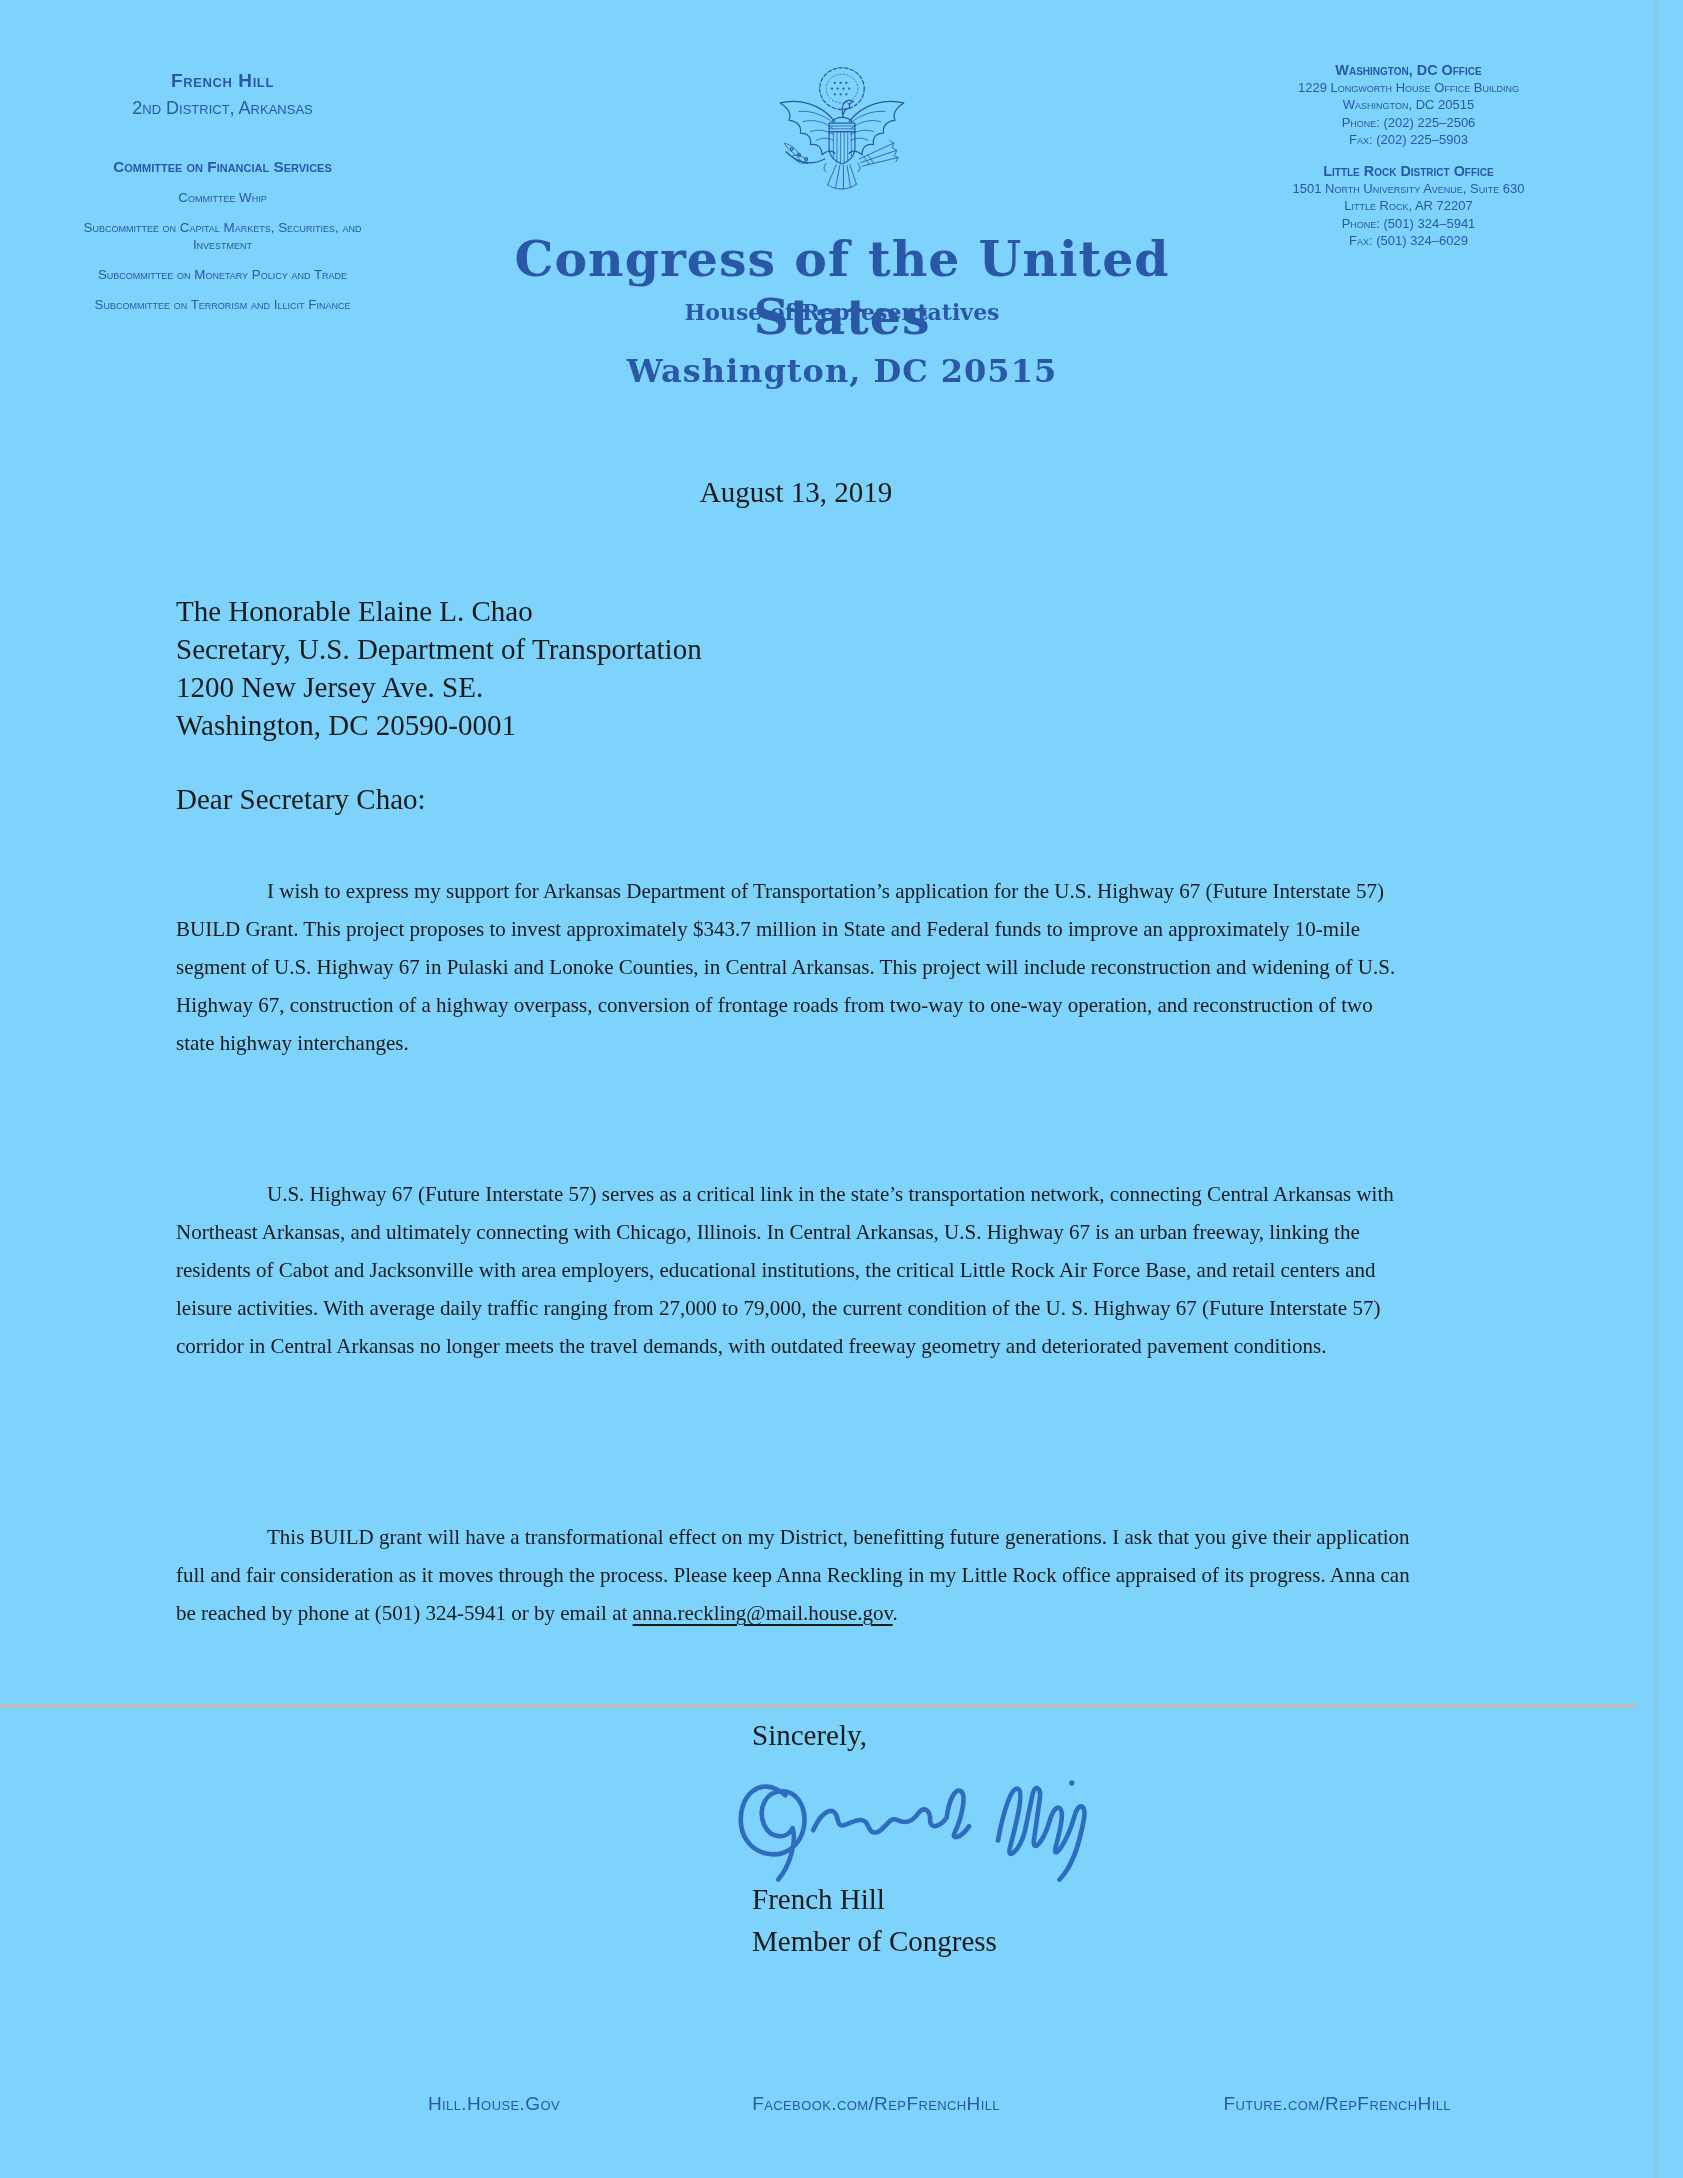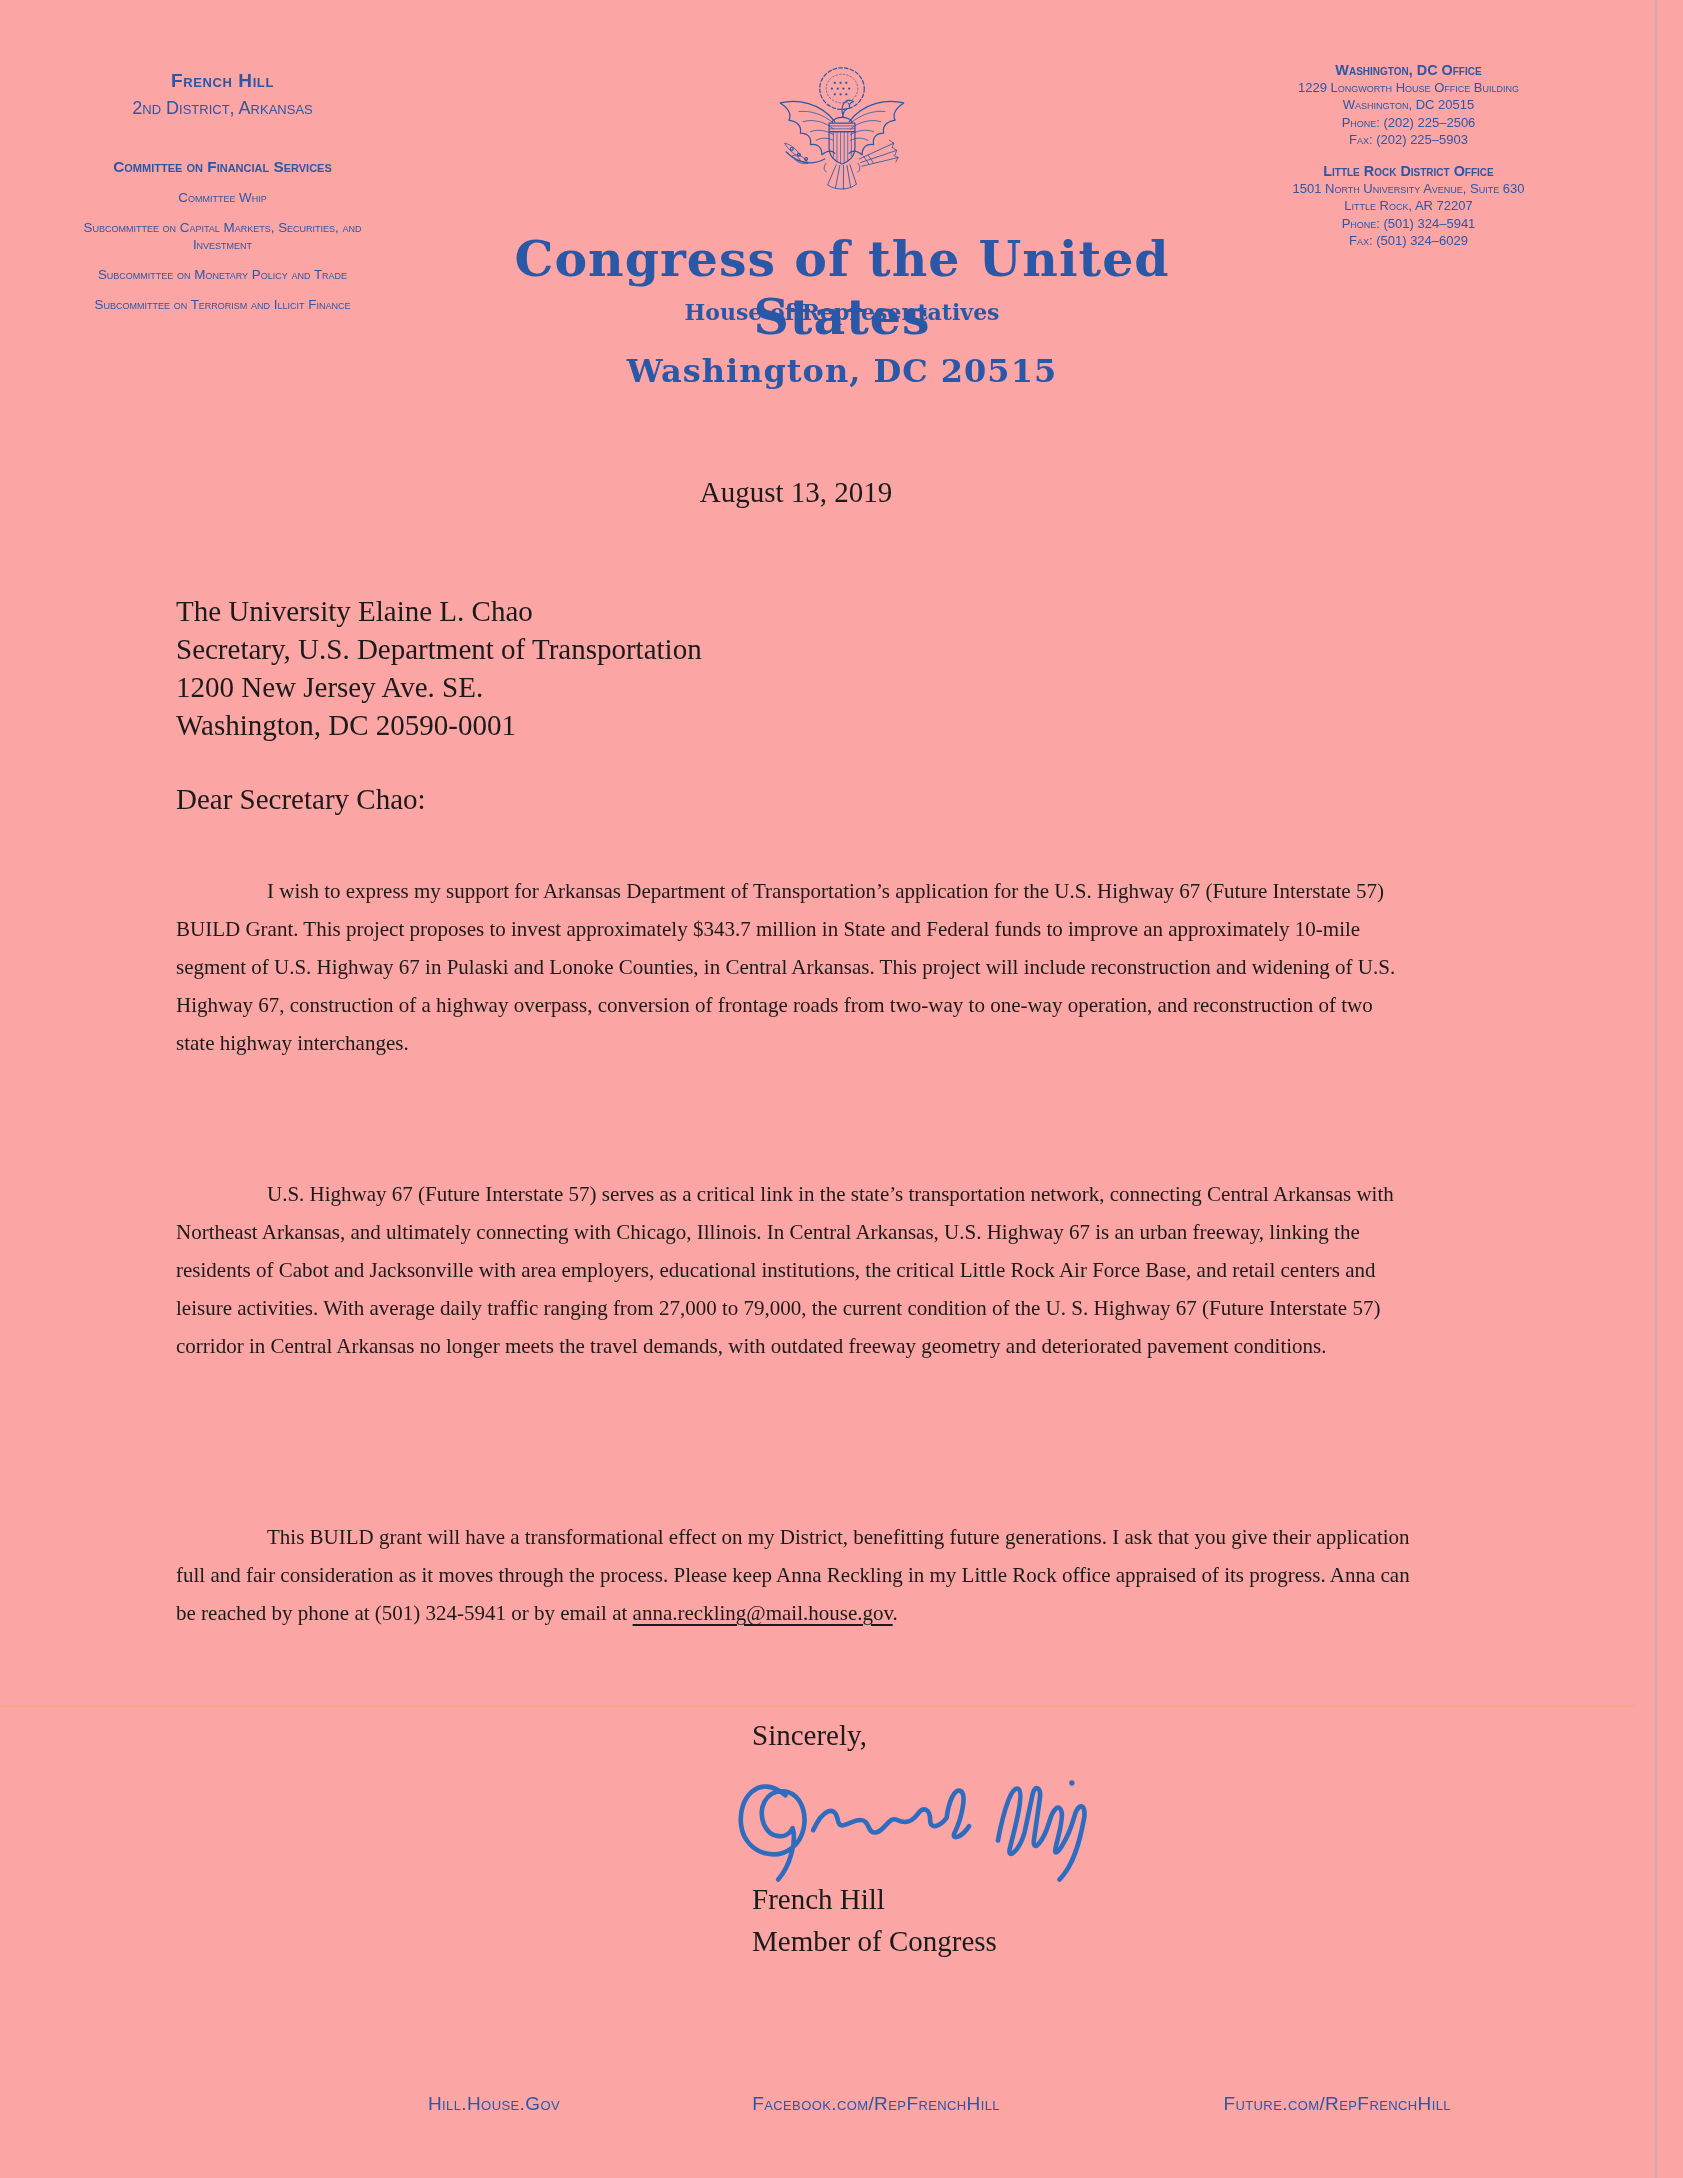--- a/index.html
+++ b/index.html
@@ -1,20 +1,20 @@
 <!DOCTYPE html>
 <html><head>
 <meta charset="utf-8">
 <style>
   html,body{margin:0;padding:0;background:#e9e9e9;}
   .page{
     position:relative;
     width:1683px;height:2178px;
     margin:0 auto;
-    background:#fca5a5;
+    background:#7dd3fc;
     overflow:hidden;
     font-family:"Liberation Serif", serif;
     color:#1b1b1b;
   }
   
   .lh{color:#2b57a7;font-family:"Liberation Sans", sans-serif;font-variant:small-caps;}
   .lh-left{position:absolute;left:54px;top:69px;width:337px;text-align:center;line-height:1.25;}
   .lh-name{font-size:19px;font-weight:bold;letter-spacing:0.6px;}
   .lh-district{font-size:18px;margin-top:4px;}
   .lh-committee{font-size:15.3px;font-weight:bold;margin-top:38px;}
@@ -145,21 +145,21 @@
       <div class="office-line">1501 North University Avenue, Suite 630</div>
       <div class="office-line">Little Rock, AR 72207</div>
       <div class="office-line">Phone: (501) 324–5941</div>
       <div class="office-line">Fax: (501) 324–6029</div>
     </div>
   </div>
 
   <div class="body-col date-line">August 13, 2019</div>
 
   <div class="body-col recipient">
-    <div>The University Elaine L. Chao</div>
+    <div>The Honorable Elaine L. Chao</div>
     <div>Secretary, U.S. Department of Transportation</div>
     <div>1200 New Jersey Ave. SE.</div>
     <div>Washington, DC 20590-0001</div>
   </div>
 
   <div class="body-col salutation">Dear Secretary Chao:</div>
 
   <p class="para p1">I wish to express my support for Arkansas Department of Transportation’s application for the U.S. Highway 67 (Future Interstate 57) BUILD Grant. This project proposes to invest approximately $343.7 million in State and Federal funds to improve an approximately 10-mile segment of U.S. Highway 67 in Pulaski and Lonoke Counties, in Central Arkansas. This project will include reconstruction and widening of U.S. Highway 67, construction of a highway overpass, conversion of frontage roads from two-way to one-way operation, and reconstruction of two state highway interchanges.</p>
   <p class="para p2">U.S. Highway 67 (Future Interstate 57) serves as a critical link in the state’s transportation network, connecting Central Arkansas with Northeast Arkansas, and ultimately connecting with Chicago, Illinois. In Central Arkansas, U.S. Highway 67 is an urban freeway, linking the residents of Cabot and Jacksonville with area employers, educational institutions, the critical Little Rock Air Force Base, and retail centers and leisure activities. With average daily traffic ranging from 27,000 to 79,000, the current condition of the U. S. Highway 67 (Future Interstate 57) corridor in Central Arkansas no longer meets the travel demands, with outdated freeway geometry and deteriorated pavement conditions.</p>
   <p class="para p3"><span>This BUILD grant will have a transformational effect on my District, benefitting future generations. I ask that you give their application full and fair consideration as it moves through the process. Please keep Anna Reckling in my Little Rock office appraised of its progress. Anna can be reached by phone at (501) 324-5941 or by email at </span><span class="email">anna.reckling@mail.house.gov</span><span>.</span></p>

